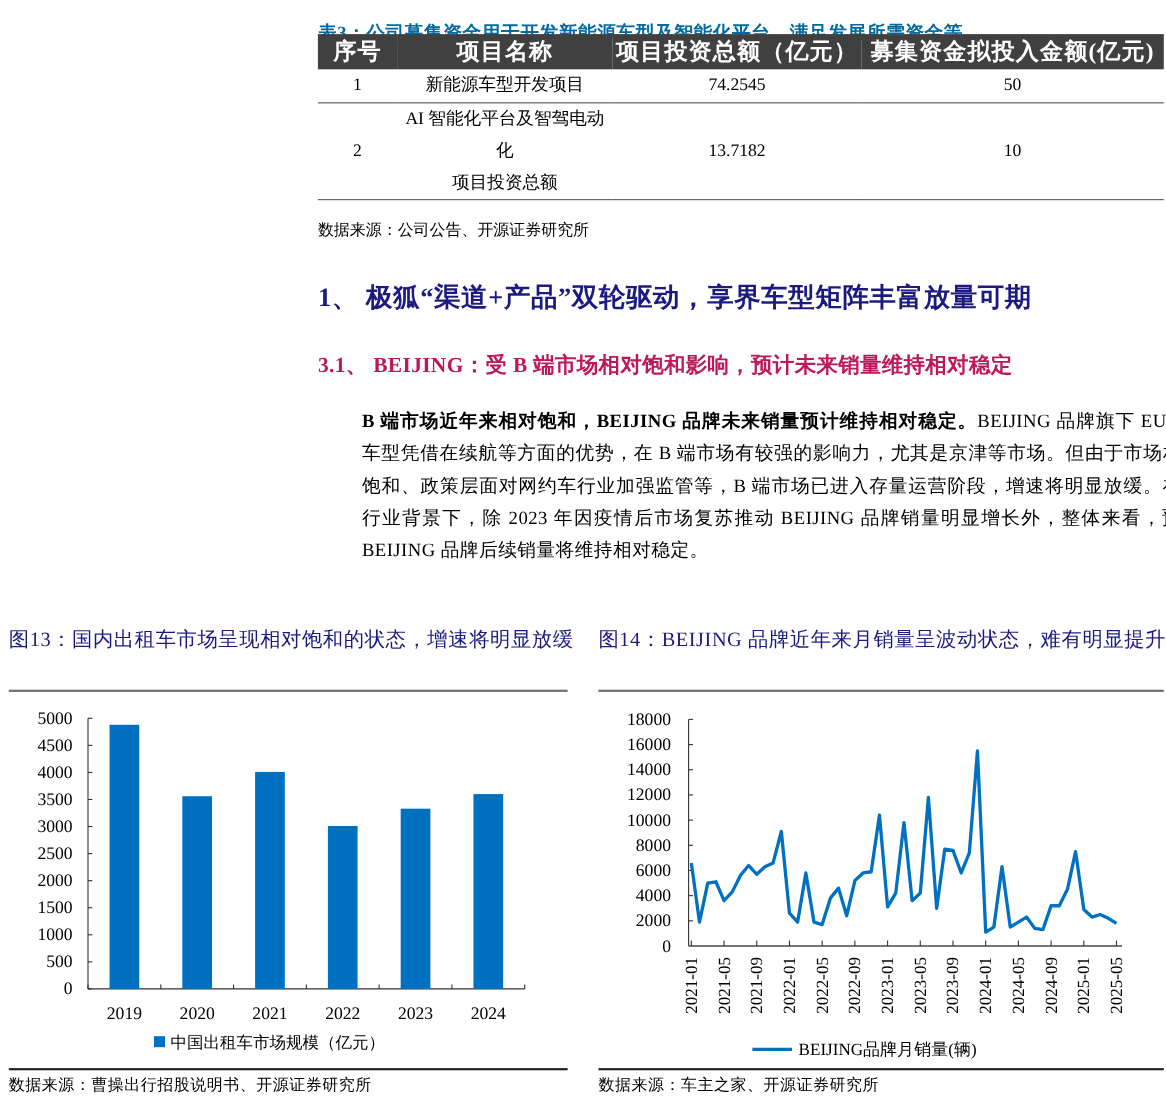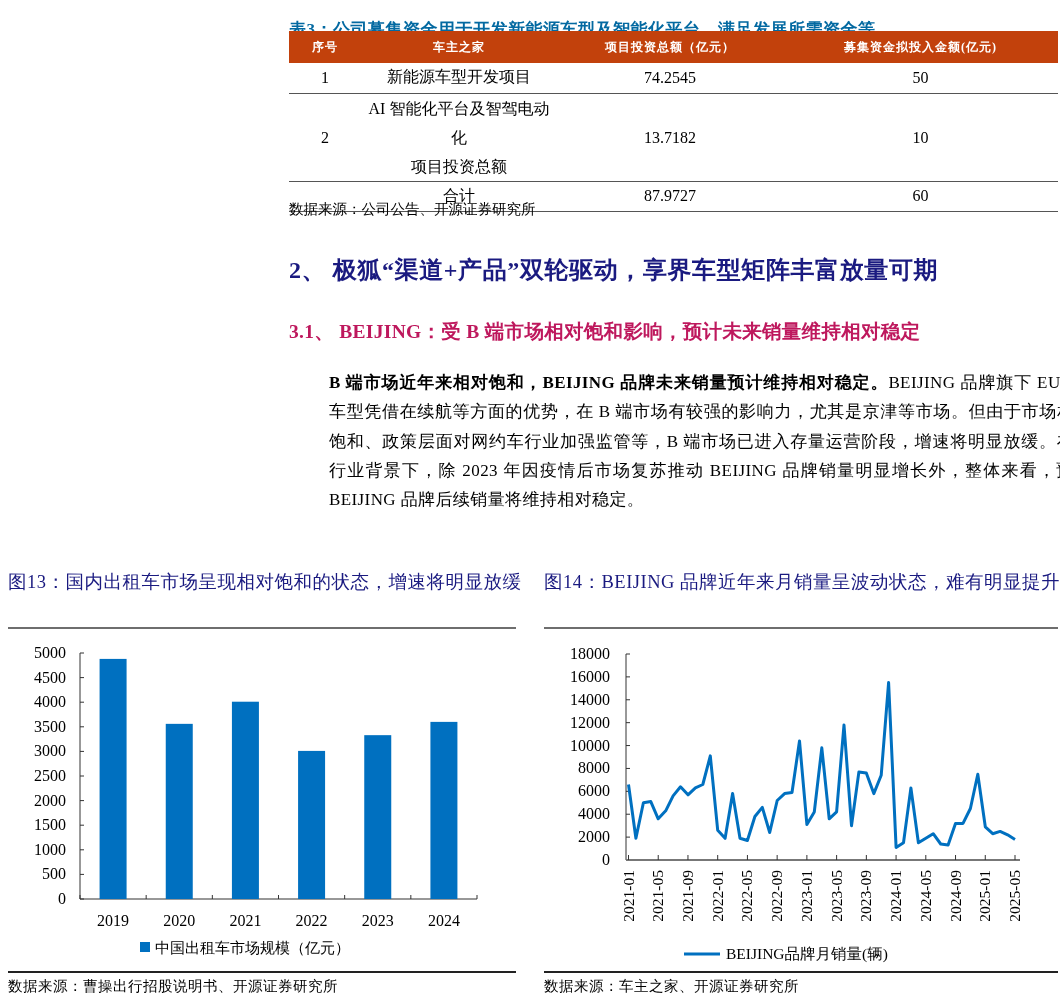--- a/index.html
+++ b/index.html
@@ -10,22 +10,22 @@
   .table-title {
     position: absolute; left: 289px; top: 18px; width: 770px;
     font-size: 17px; font-weight: bold; color: #0369a1; letter-spacing: 0.5px;
     white-space: nowrap;
   }
   .tbl {
     position: absolute; left: 289px; top: 31px; width: 769px;
     border-collapse: collapse; font-size: 16px;
   }
   .tbl th {
-    background: #c2410c; color: #fff; font-weight: bold; height: 32px;
-    font-size: 12px; letter-spacing: 1px; text-align: center;
+    background: #404040; color: #fff; font-weight: bold; height: 32px;
+    font-size: 21px; letter-spacing: 1px; text-align: center;
   }
   .tbl td { text-align: center; border-bottom: 1.5px solid #555; }
   .tbl tr.r1 td { height: 30px; }
   .tbl tr.r2 td { height: 63px; line-height: 29px; }
   .tbl tr.r3 td { height: 30px; }
   .tbl .c1 { width: 72px; }
   .tbl .c2 { width: 196px; }
   .tbl .c3 { width: 226px; }
   .tbl .c4 { width: 275px; }
   .src1 { position: absolute; left: 289px; top: 200px; font-size: 14.5px; }
@@ -57,52 +57,46 @@
   svg text { font-family: "Liberation Serif", "DejaVu Serif", serif; }
 </style>
 </head>
 <body>
 
 <div class="table-title">表3：公司募集资金用于开发新能源车型及智能化平台、满足发展所需资金等</div>
 <table class="tbl">
   <thead>
     <tr>
       <th class="c1">序号</th>
-      <th class="c2">车主之家</th>
+      <th class="c2">项目名称</th>
       <th class="c3">项目投资总额（亿元）</th>
       <th class="c4">募集资金拟投入金额(亿元)</th>
     </tr>
   </thead>
   <tbody>
     <tr class="r1">
       <td>1</td>
       <td>新能源车型开发项目</td>
       <td>74.2545</td>
       <td>50</td>
     </tr>
     <tr class="r2">
       <td>2</td>
       <td>
         <div>AI 智能化平台及智驾电动化</div>
         <div>项目投资总额</div>
       </td>
       <td>13.7182</td>
       <td>10</td>
     </tr>
-    <tr class="r3">
-      <td></td>
-      <td>合计</td>
-      <td>87.9727</td>
-      <td>60</td>
-    </tr>
   </tbody>
 </table>
 <div class="src1">数据来源：公司公告、开源证券研究所</div>
 
-<div class="h1">2、 极狐“渠道+产品”双轮驱动，享界车型矩阵丰富放量可期</div>
+<div class="h1">1、 极狐“渠道+产品”双轮驱动，享界车型矩阵丰富放量可期</div>
 <div class="h2">3.1、 BEIJING：受 B 端市场相对饱和影响，预计未来销量维持相对稳定</div>
 <div class="para"><b>B 端市场近年来相对饱和，BEIJING 品牌未来销量预计维持相对稳定。</b><span>BEIJING 品牌旗下 EU5 等车型凭借在续航等方面的优势，在 B 端市场有较强的影响力，尤其是京津等市场。但由于市场相对饱和、政策层面对网约车行业加强监管等，B 端市场已进入存量运营阶段，增速将明显放缓。在此行业背景下，除 2023 年因疫情后市场复苏推动 BEIJING 品牌销量明显增长外，整体来看，预计 BEIJING 品牌后续销量将维持相对稳定。</span></div>
 
 <div class="fig-title" style="left:8px;">图13：国内出租车市场呈现相对饱和的状态，增速将明显放缓</div>
 <div class="fig-rule" style="left:8px; width:508px;"></div>
 <svg id="fig13" style="position:absolute; left:0; top:640px;" width="530" height="330" viewBox="0 640 530 330">
     <line x1="80" y1="653" x2="80" y2="899" stroke="#333" stroke-width="1"></line>
     <line x1="80" y1="899" x2="84" y2="899" stroke="#333" stroke-width="1"></line>
     <text x="66" y="904" font-size="16" text-anchor="end" fill="#000">0</text>
     <line x1="80" y1="874.4" x2="84" y2="874.4" stroke="#333" stroke-width="1"></line>

